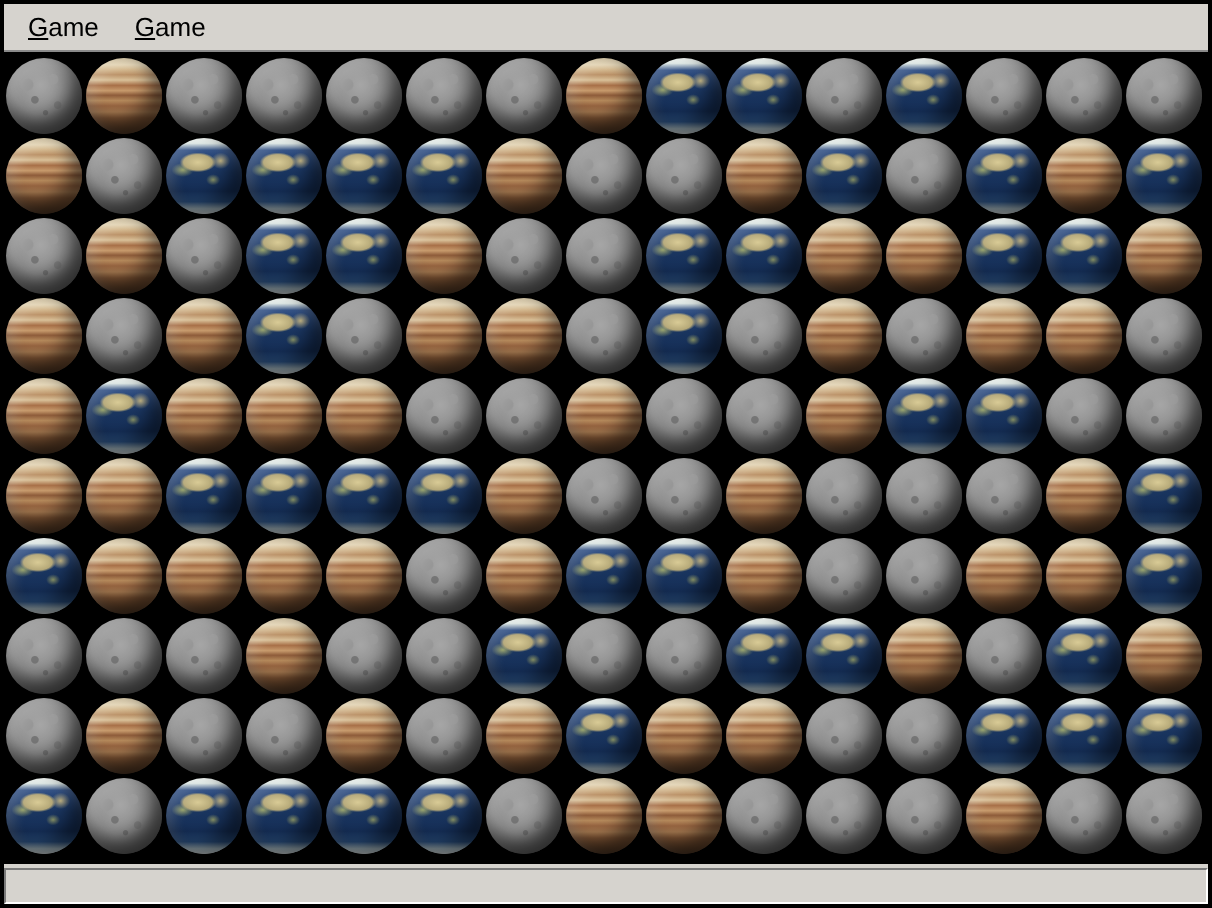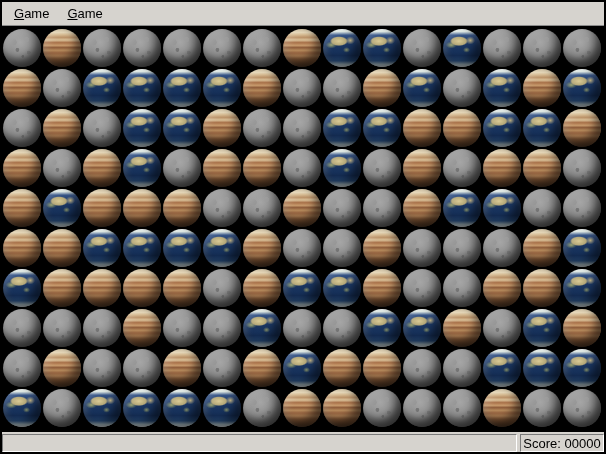--- a/index.html
+++ b/index.html
@@ -256,16 +256,15 @@
       <div class="ball moon"></div>
       <div class="ball moon"></div>
       <div class="ball moon"></div>
       <div class="ball jupiter"></div>
       <div class="ball moon"></div>
       <div class="ball moon"></div>
     </div>
 
   <div class="statusbar">
     <div class="status-panel message"></div>
-    <div class="status-panel score">Score: 00000</div>
   </div>
 
 </div>
 
 </body></html>

